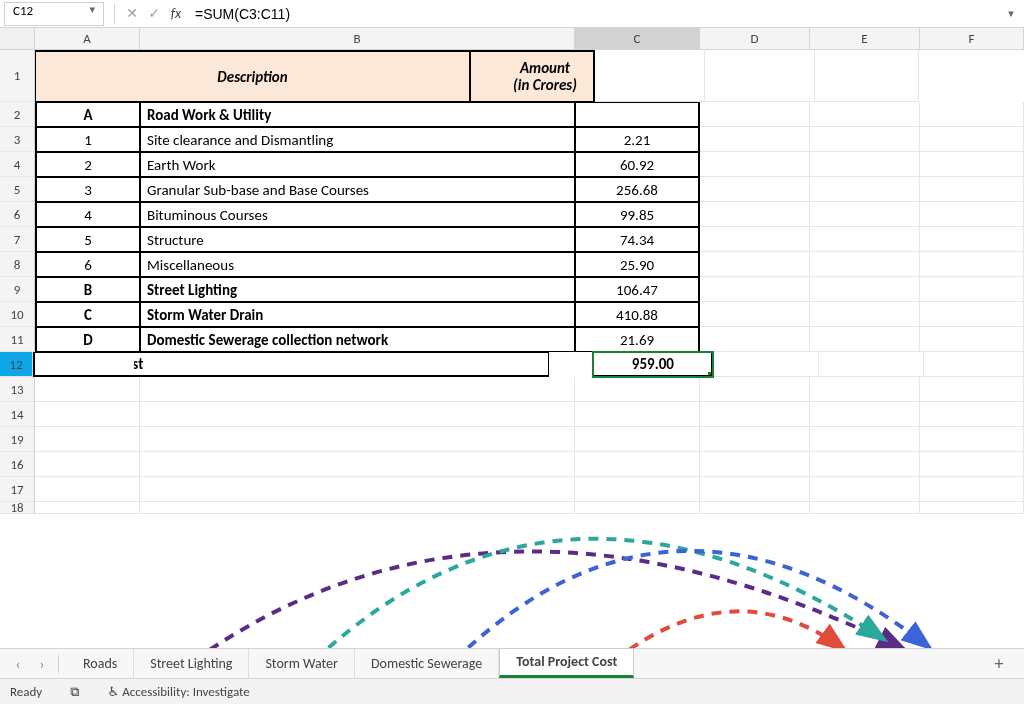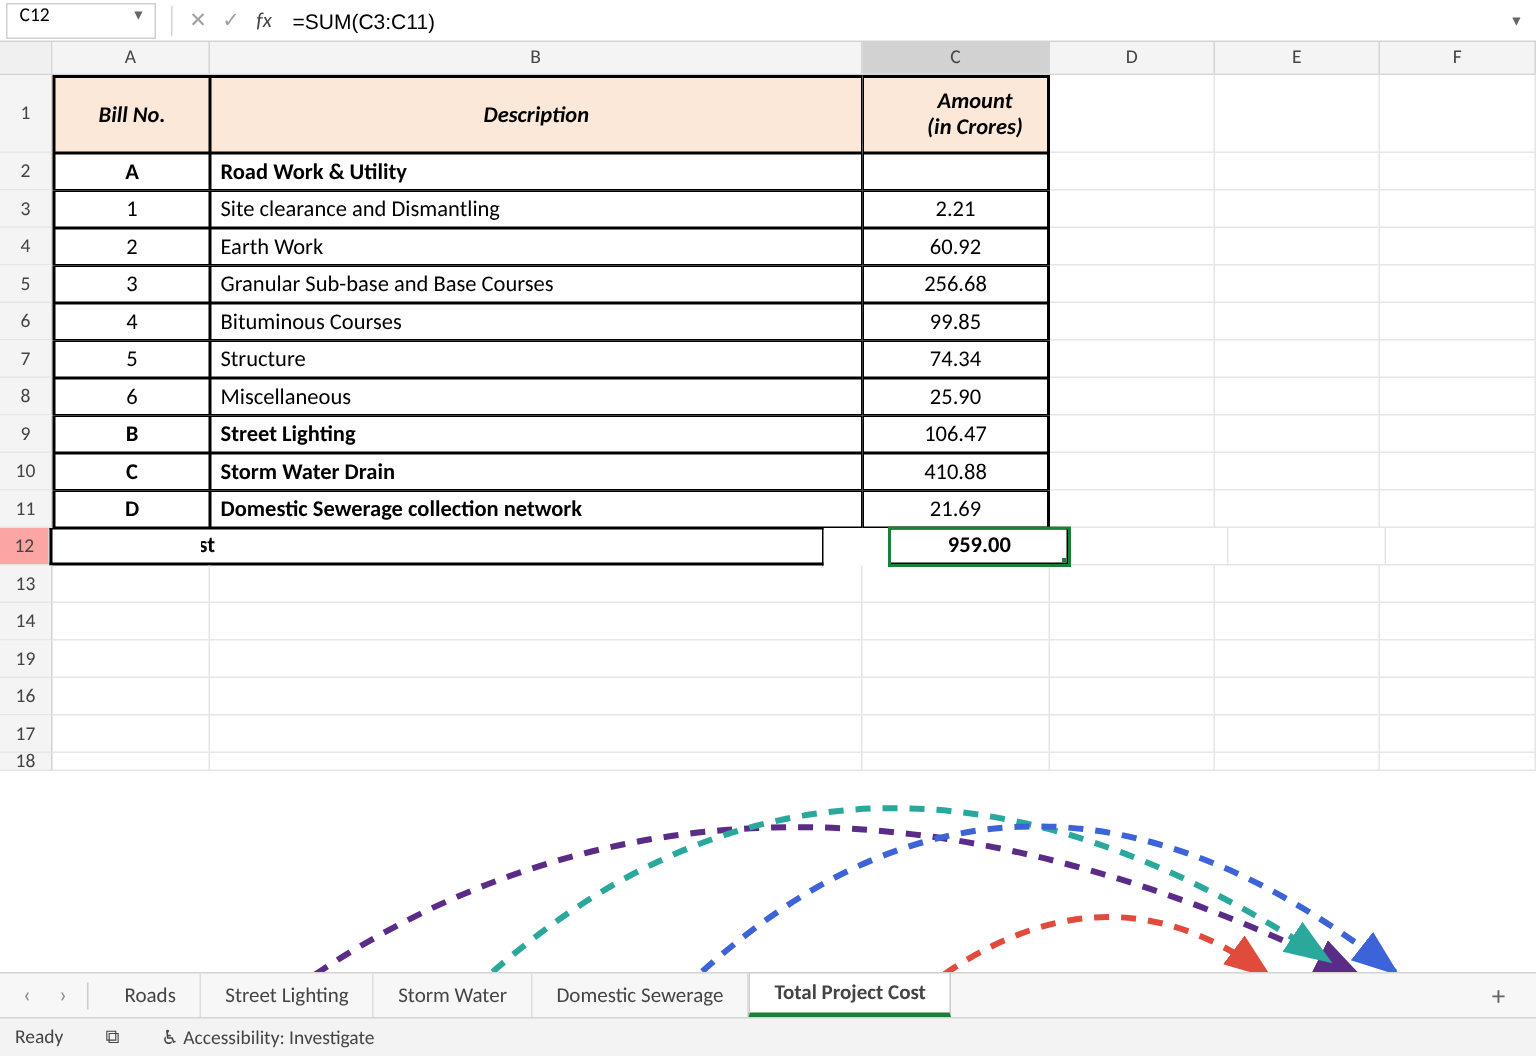--- a/index.html
+++ b/index.html
@@ -16,21 +16,21 @@
 .fb-expand { width: 26px; display:flex; align-items:center; justify-content:center; color:#666; font-size:11px; }
 
 
 .grid-wrap { position: relative; }
 .col-headers { display: flex; height: 22px; background: #f0f0f0; border-bottom: 1px solid #d4d4d4; }
 .corner { width: 35px; border-right: 1px solid #d4d4d4; background:#f0f0f0; }
 .col-h { border-right: 1px solid #d4d4d4; display: flex; align-items: center; justify-content: center; font-size: 13px; color: #444; background:#f4f4f4; }
 .col-h.sel { background: #d2d2d2; }
 .row { display: flex; height: 25px; }
 .row-h { width: 35px; border-right: 1px solid #d4d4d4; border-bottom: 1px solid #e6e6e6; display:flex; align-items:center; justify-content:center; font-size:13px; color:#444; background:#f4f4f4; }
-.row-h.sel { background:#fca5a5;text-align:right; }
+.row-h.sel { background:#0ea5e9;text-align:right; }
 .cell { border-right: 1px solid #e6e6e6; border-bottom: 1px solid #e6e6e6; display:flex; align-items:center; padding:0 6px; font-size:15px; overflow:hidden; white-space:nowrap; }
 
 
 .wA { width: 105px; }
 .wB { width: 435px; }
 .wC { width: 125px; }
 .wD { width: 110px; }
 .wE { width: 110px; }
 .wF { width: 104px; }
 
@@ -84,21 +84,20 @@
     <div class="col-h wA">A</div>
     <div class="col-h wB">B</div>
     <div class="col-h wC sel">C</div>
     <div class="col-h wD">D</div>
     <div class="col-h wE">E</div>
     <div class="col-h wF">F</div>
   </div>
 
   <div class="row header-row">
     <div class="row-h">1</div>
-    <div class="cell wA hdr first">Bill No.</div>
     <div class="cell wB hdr">Description</div>
     <div class="cell wC hdr last">
       <span>Amount</span>
       <span>(in Crores)</span>
     </div>
     <div class="cell wD"></div>
     <div class="cell wE"></div>
     <div class="cell wF"></div>
   </div>
 

